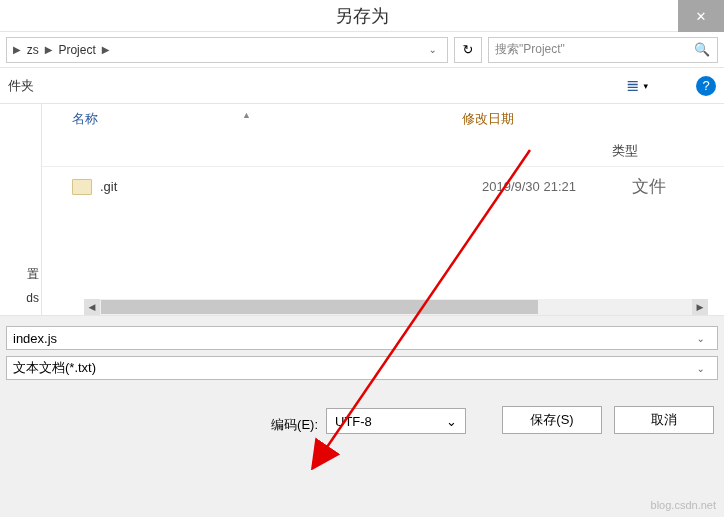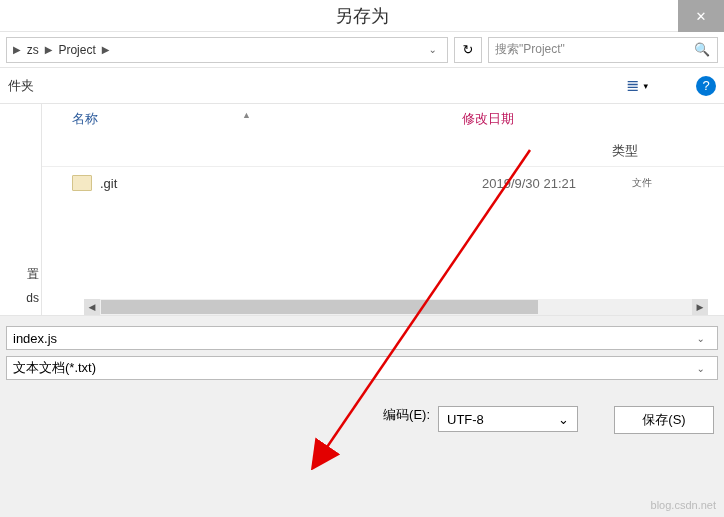--- a/index.html
+++ b/index.html
@@ -25,38 +25,38 @@
 .view-btn { padding: 2px 6px; display: flex; align-items: center; gap: 4px; cursor: pointer; }
 .help-btn { width: 20px; height: 20px; border-radius: 50%; background: #0078d7; color: #fff; display: flex; align-items: center; justify-content: center; font-size: 12px; margin-left: 10px; cursor: pointer; }
 
 .content { height: 212px; background: #fff; display: flex; border-bottom: 1px solid #e5e5e5; }
 .sidebar { width: 42px; border-right: 1px solid #e5e5e5; background: #fff; display: flex; flex-direction: column; justify-content: flex-end; padding: 6px 2px; }
 .sidebar .item { font-size: 12px; color: #333; padding: 4px 0; text-align: right; }
 .filelist { flex: 1; overflow: hidden; position: relative; }
 .filelist .headers { display: flex; padding: 6px 0; border-bottom: 1px solid #eee; }
 .filelist .col-name { width: 420px; padding-left: 30px; color: #2b5a9b; font-size: 13px; position: relative; }
 .filelist .col-name .sort-arrow { position: absolute; left: 200px; top: 0; font-size: 9px; color: #888; }
-.filelist .col-date { width: 150px; color: #be185d; font-size: 13px; }
+.filelist .col-date { width: 150px; color: #a16207; font-size: 13px; }
 .filelist .col-type { flex: 1; color: #404040; font-size: 13px; margin-top: 32px; }
 .filelist .row { display: flex; align-items: center; padding: 8px 0; }
 .filelist .row .icon { width: 20px; height: 16px; background: #f5e9c4; border: 1px solid #d4c48a; border-radius: 1px; margin-left: 30px; margin-right: 8px; }
 .filelist .row .name { width: 382px; font-size: 13px; color: #333; }
 .filelist .row .date { width: 150px; font-size: 13px; color: #666; }
-.filelist .row .type { flex: 1; font-size: 10px; color: #666; }
+.filelist .row .type { flex: 1; font-size: 17px; color: #666; }
 .scrollbar-h { position: absolute; bottom: 0; left: 42px; right: 16px; height: 16px; background: #f0f0f0; display: flex; align-items: center; }
 .scrollbar-h .arrow { width: 16px; height: 16px; background: #e0e0e0; display: flex; align-items: center; justify-content: center; font-size: 9px; color: #555; }
 .scrollbar-h .thumb { height: 14px; background: #c8c8c8; margin: 0 1px; }
 .scrollbar-h .track { flex: 1; }
 
 .bottom-panel { background: #f0f0f0; padding: 10px 6px 14px 6px; }
 .field-row { display: flex; align-items: center; margin-bottom: 6px; }
 .field-row .input { flex: 1; height: 24px; border: 1px solid #bbb; background: #fff; padding: 0 6px; display: flex; align-items: center; font-size: 13px; }
 .field-row .input.combo::after { content: ""; }
 .field-row .chev { padding: 0 6px; color: #666; font-size: 10px; }
-.bottom-actions { display: flex; align-items: flex-start; justify-content: flex-end; margin-top: 26px; padding-right: 4px; }
+.bottom-actions { display: flex; align-items: flex-end; justify-content: flex-end; margin-top: 26px; padding-right: 4px; }
 .bottom-actions .enc-label { margin-right: 8px; font-size: 13px; }
 .bottom-actions .enc-combo { width: 140px; height: 26px; border: 1px solid #aaa; background: #fff; display: flex; align-items: center; padding: 0 8px; margin-right: 24px; }
 .bottom-actions .enc-combo .chev { margin-left: auto; }
 .bottom-actions .btn { width: 100px; height: 28px; border: 1px solid #aaa; background: #fff; display: flex; align-items: center; justify-content: center; margin-left: 12px; cursor: pointer; font-size: 13px; }
 
 .arrow-annotation { position: absolute; pointer-events: none; z-index: 100; }
 </style>
 </head>
 <body>
 
@@ -141,20 +141,23 @@
   </div>
   <div class="bottom-actions">
     <span class="enc-label">编码(E):</span>
     <div class="enc-combo">
       <span>UTF-8</span>
       <span class="chev">⌄</span>
     </div>
     <div class="btn">
       <span>保存(S)</span>
     </div>
+    <div class="btn">
+      <span>取消</span>
+    </div>
   </div>
 </div>
 
 <svg class="arrow-annotation" style="left:310px; top:140px;" width="230" height="330">
   <defs>
     <marker id="ah" markerWidth="12" markerHeight="12" refX="2" refY="6" orient="auto">
       <path d="M0,0 L12,6 L0,12 Z" fill="#e30000"></path>
     </marker>
   </defs>
   <line x1="220" y1="10" x2="15" y2="310" stroke="#e30000" stroke-width="2.5" marker-end="url(#ah)"></line>

